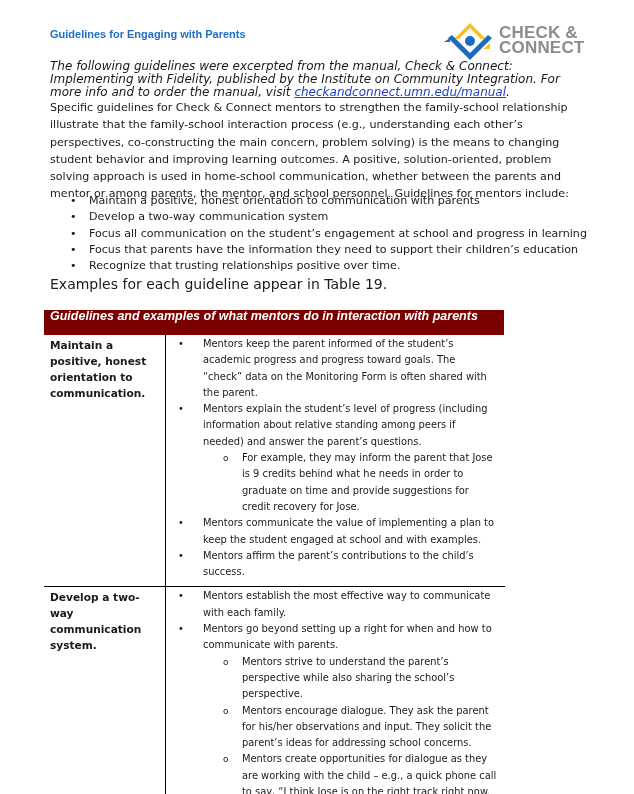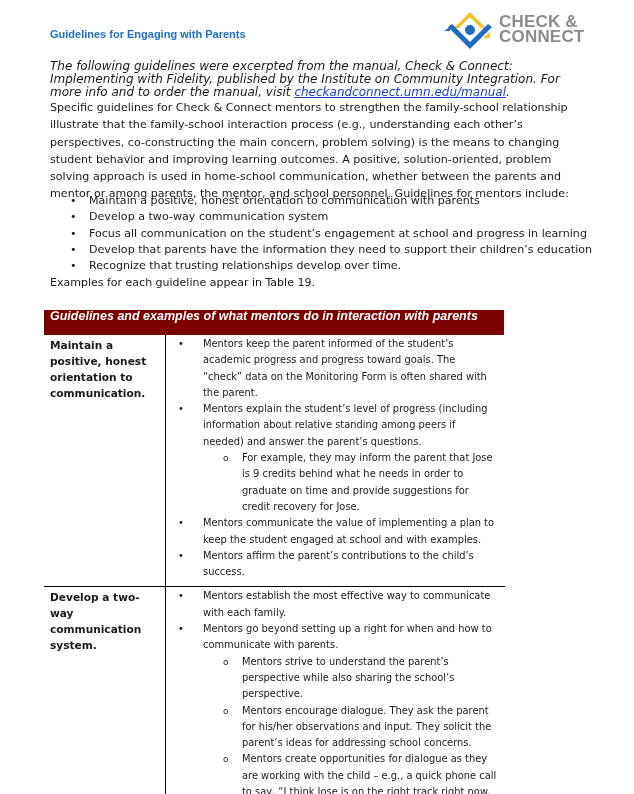--- a/index.html
+++ b/index.html
@@ -1,32 +1,32 @@
 <!DOCTYPE html>
 <html><head>
 <meta charset="utf-8">
 <style>
   html, body { margin:0; padding:0; background:#ffffff; }
   body { width:634px; height:794px; position:relative; overflow:hidden;
          font-family:"Liberation Sans", sans-serif; color:#1a1a1a; }
-  .logo { position:absolute; left:444px; top:10px; width:150px; height:40px; }
+  .logo { position:absolute; left:444px; top:21px; width:150px; height:40px; }
   .logo svg { position:absolute; left:0; top:0; }
   .logo-text { position:absolute; left:55px; top:4px; font-family:"Liberation Sans", sans-serif;
                font-weight:bold; font-size:17px; line-height:15px; color:#8c8c8c; letter-spacing:0.2px; }
   .title { position:absolute; left:50px; top:28px; font-size:11px; font-weight:bold; color:#1f6fc5; }
   .subtitle { position:absolute; left:50px; top:60px; width:540px; font-size:12px; font-style:italic;
               line-height:13px; color:#1a1a1a; font-family:"DejaVu Sans", sans-serif; }
   .subtitle a { color:#1f3fbf; text-decoration:underline; }
   .intro { position:absolute; left:50px; top:99px; width:540px; font-family:"DejaVu Sans", sans-serif;
            font-size:11.1px; line-height:17.3px; color:#1a1a1a; }
   .bullets { position:absolute; left:70px; top:193px; margin:0; padding:0; list-style:none;
              font-family:"DejaVu Sans", sans-serif; font-size:11.1px; line-height:16.3px; }
   .bullets li { position:relative; padding-left:19px; white-space:nowrap; }
   .bullets li .dot { position:absolute; left:0; top:0; }
-  .after { position:absolute; left:50px; top:276px; font-family:"DejaVu Sans", sans-serif; font-size:11px; }
+  .after { position:absolute; left:50px; top:276px; font-family:"DejaVu Sans", sans-serif; font-size:14px; }
   .tbl-head { position:absolute; left:44px; top:310px; width:454px; height:25px; background:#7b0000;
               color:#ffffff; font-weight:bold; padding:0 0 0 6px; }
   .tbl-head .t1 { font-size:12.5px; line-height:13px; padding-top:1px; }
   .tbl-head .t2 { font-size:12.5px; font-style:italic; line-height:13px; }
   .tbl { position:absolute; left:44px; top:335px; width:461px; border-bottom:2px solid #000; }
   .row { display:flex; border-top:1.5px solid #000;justify-content:flex-end; }
   .row:first-child { border-top:none; }
   .lab { width:109px; padding:2px 6px 4px 6px; font-family:"DejaVu Sans", sans-serif; font-weight:bold;
          font-size:10.6px; line-height:16px; border-right:1.2px solid #000; color:#1a1a1a; }
   .cell { flex:1; padding:1px 8px 6px 0; font-family:"DejaVu Sans", sans-serif; font-size:9.9px;
@@ -57,22 +57,22 @@
 <div class="subtitle">
   <span>The following guidelines were excerpted from the manual, Check &amp; Connect: Implementing with Fidelity, published by the Institute on Community Integration. For more info and to order the manual, visit </span><a>checkandconnect.umn.edu/manual</a><span>.</span>
 </div>
 
 <div class="intro">Specific guidelines for Check &amp; Connect mentors to strengthen the family-school relationship illustrate that the family-school interaction process (e.g., understanding each other’s perspectives, co-constructing the main concern, problem solving) is the means to changing student behavior and improving learning outcomes. A positive, solution-oriented, problem solving approach is used in home-school communication, whether between the parents and mentor or among parents, the mentor, and school personnel. Guidelines for mentors include:</div>
 
 <ul class="bullets" id="guidelines-list">
     <li><span class="dot">•</span><span>Maintain a positive, honest orientation to communication with parents</span></li>
     <li><span class="dot">•</span><span>Develop a two-way communication system</span></li>
     <li><span class="dot">•</span><span>Focus all communication on the student’s engagement at school and progress in learning</span></li>
-    <li><span class="dot">•</span><span>Develop that parents have the information they need to support their children’s education</span></li>
-    <li><span class="dot">•</span><span>Recognize that trusting relationships develop over time.</span></li>
+    <li><span class="dot">•</span><span>Focus that parents have the information they need to support their children’s education</span></li>
+    <li><span class="dot">•</span><span>Recognize that trusting relationships positive over time.</span></li>
   </ul>
 
 <div class="after">Examples for each guideline appear in Table 19.</div>
 
 <div class="tbl-head">
   <div class="t2">Guidelines and examples of what mentors do in interaction with parents</div>
 </div>
 
 <div class="tbl" id="tbl">
     <div class="row">

